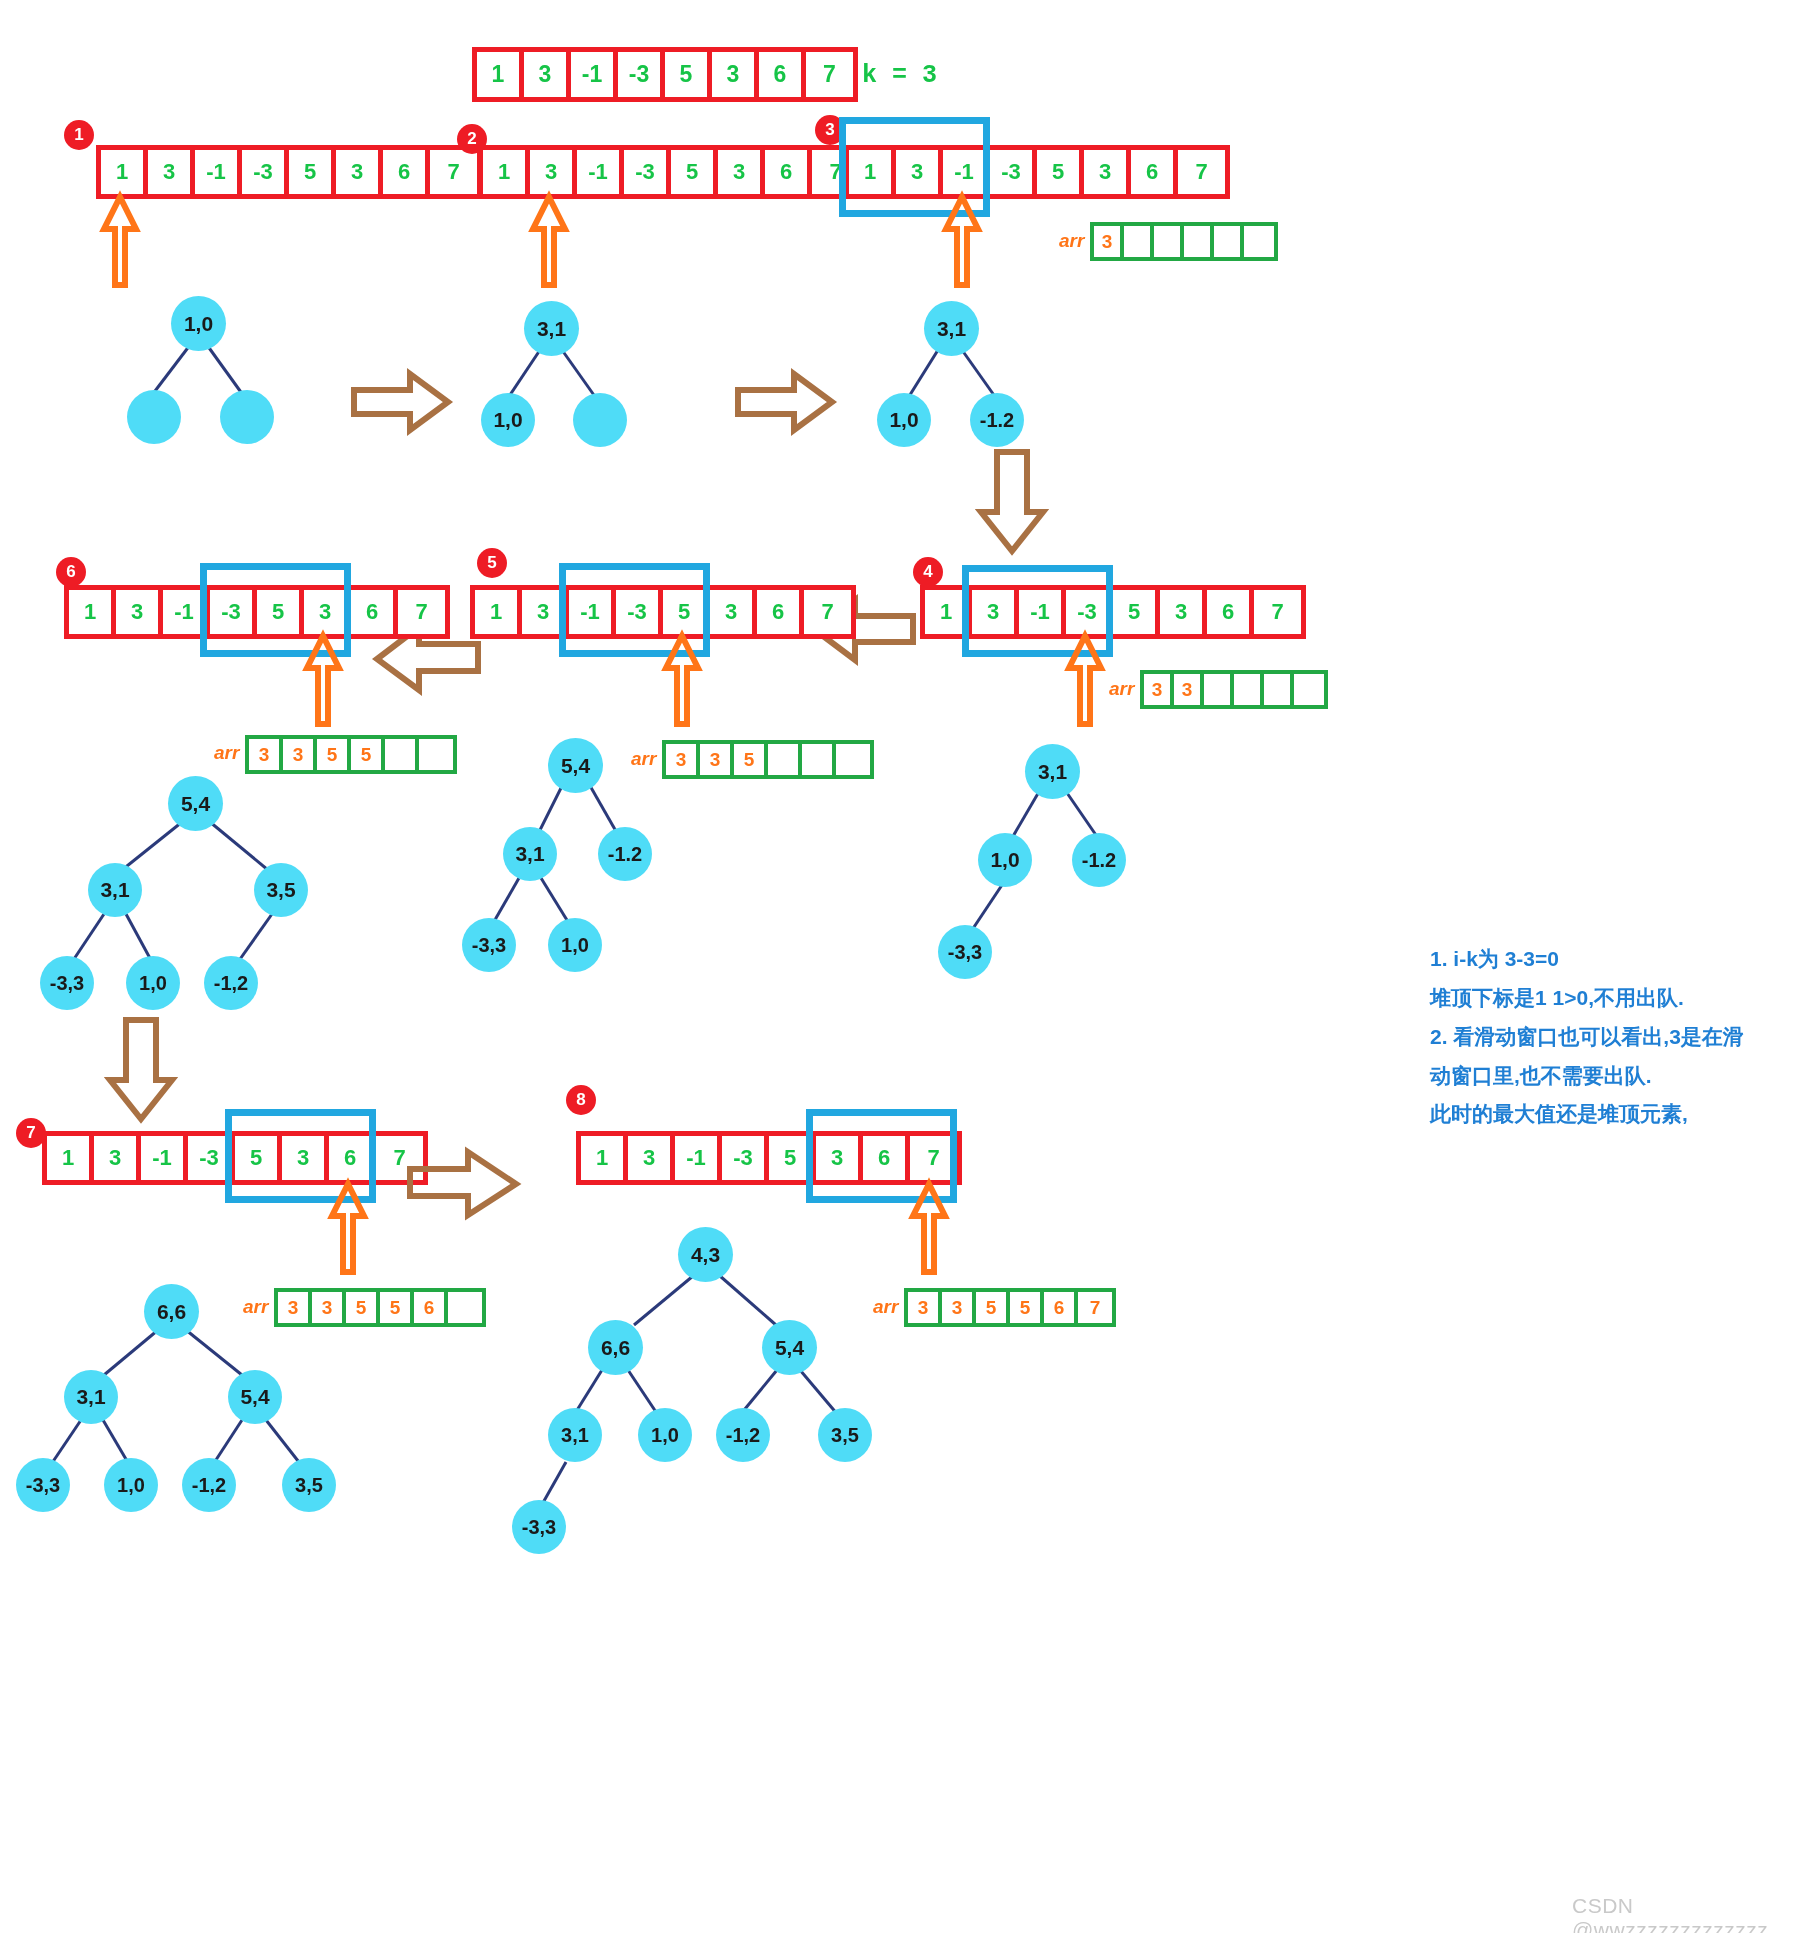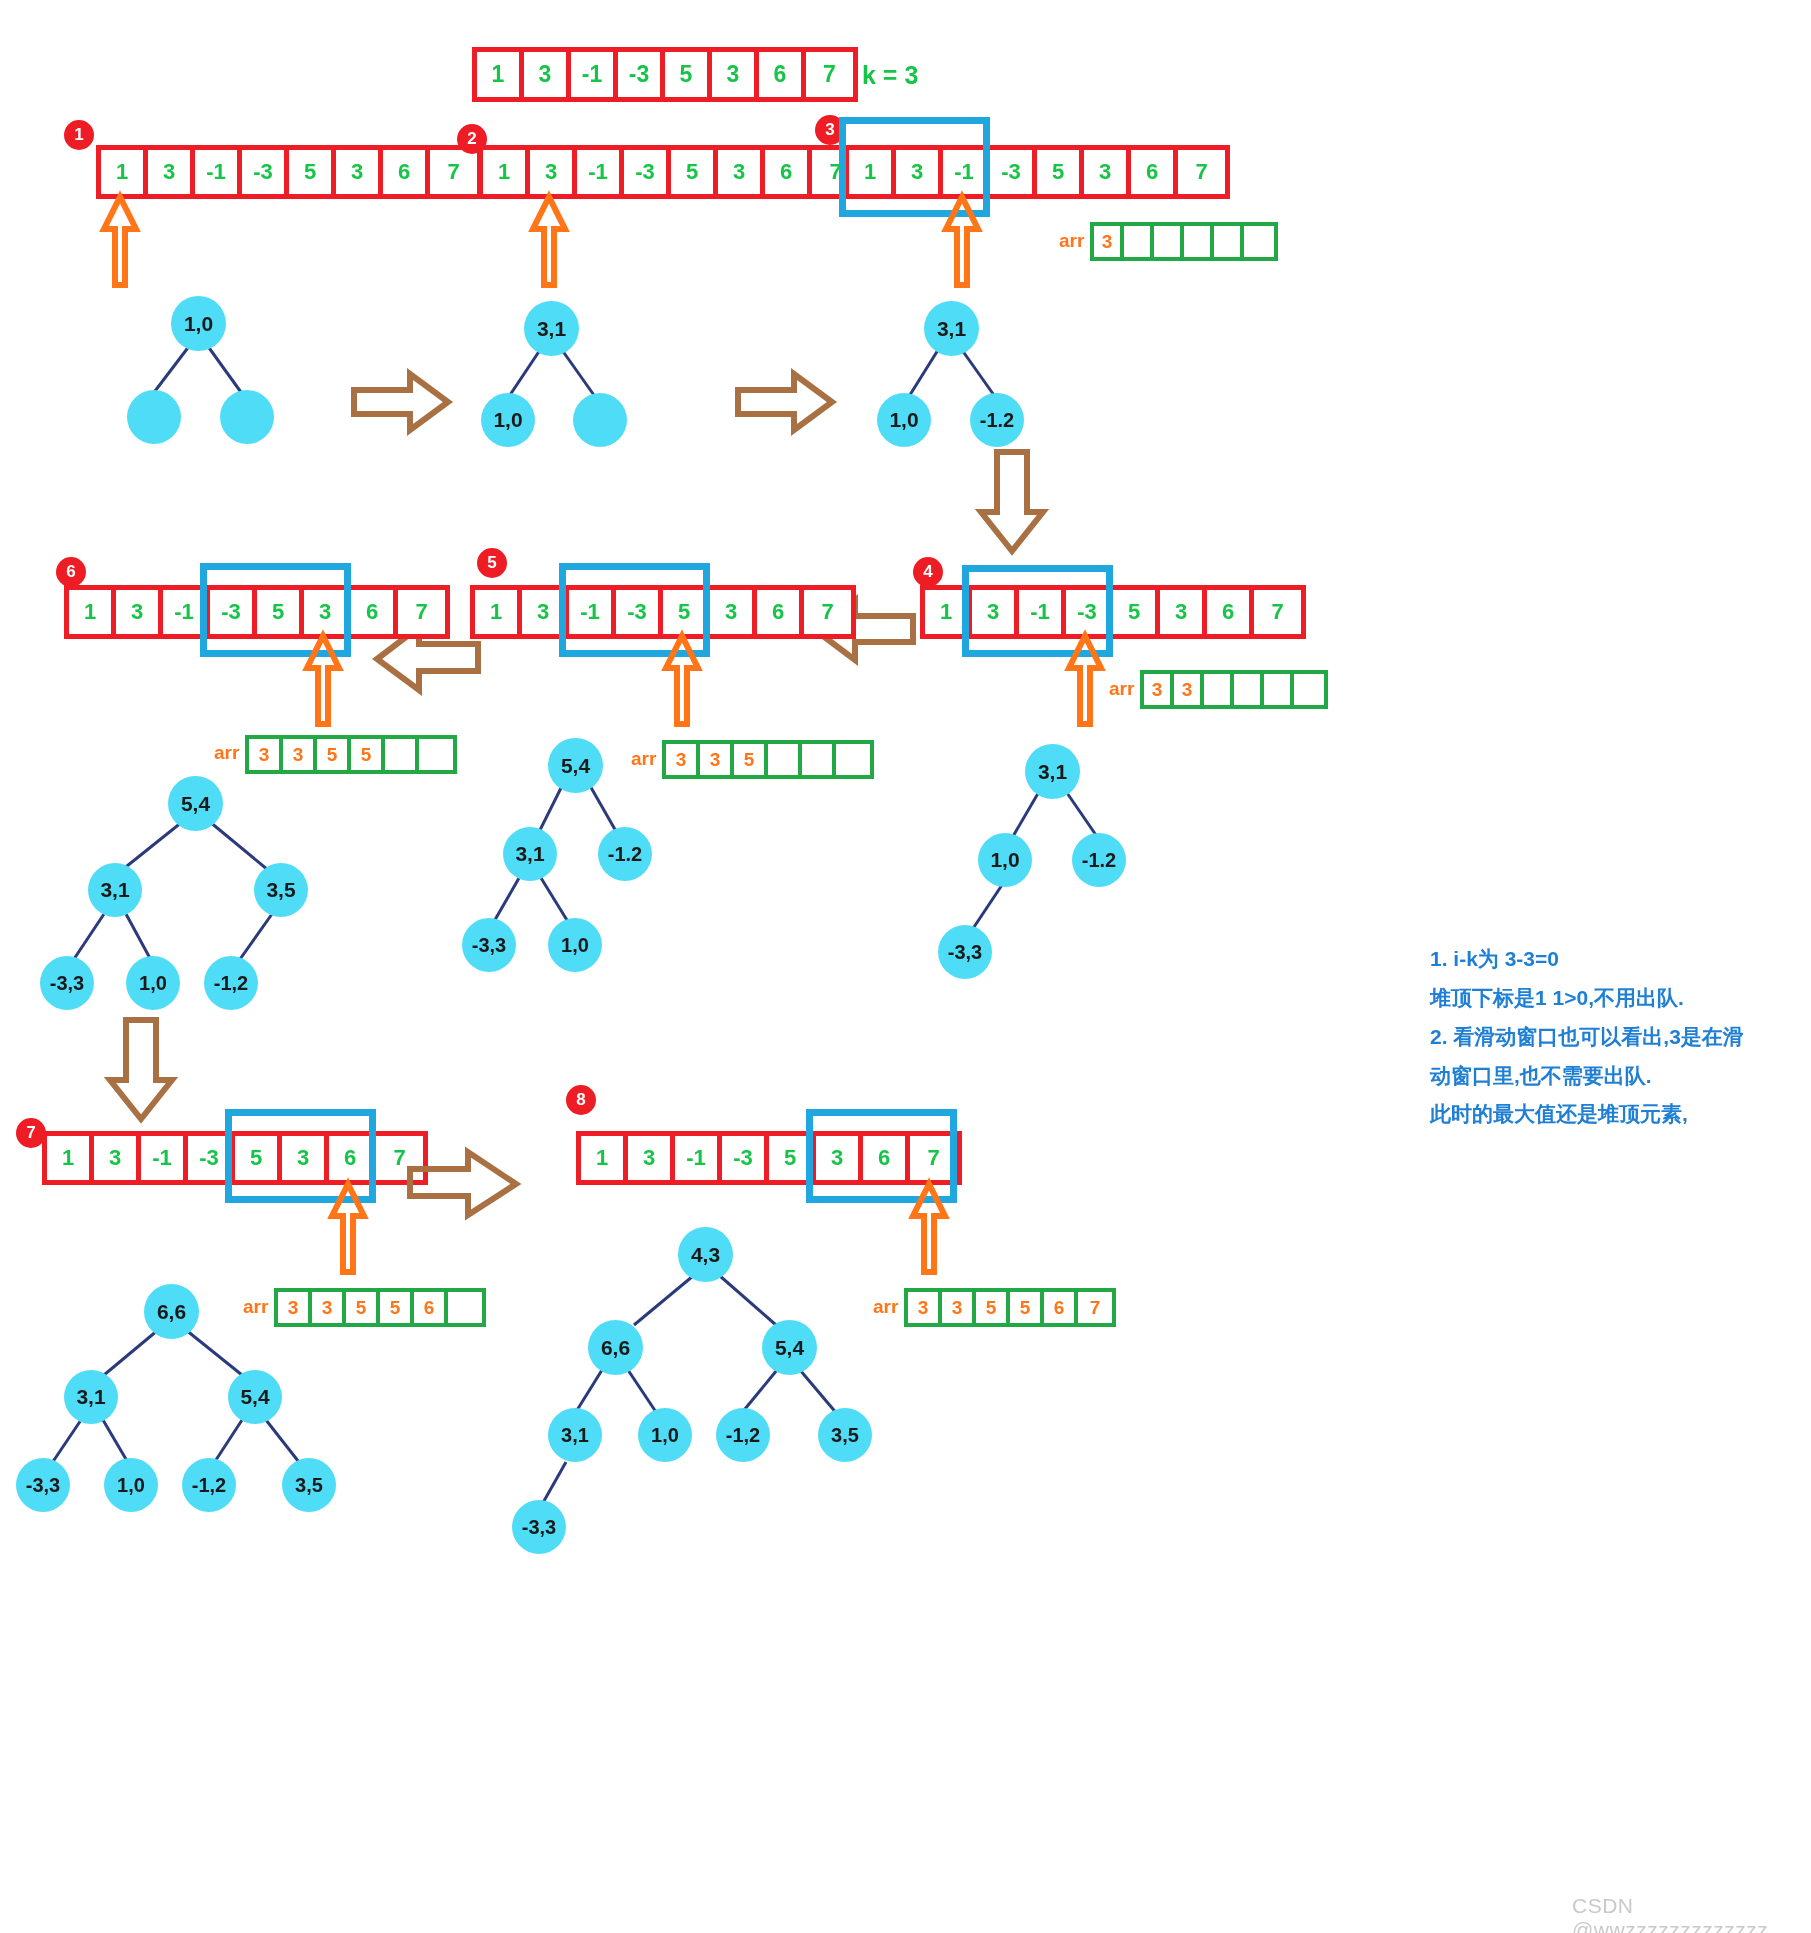--- a/index.html
+++ b/index.html
@@ -24,35 +24,35 @@
   .arr-red .cell:last-child{border-right:none;}
 
   
   .arr-green{display:flex;border:4px solid #22a844;background:#fff;box-sizing:content-box;}
   .arr-green .cell{
     display:flex;align-items:center;justify-content:center;
     color:#ff7518;font-weight:bold;
     border-right:4px solid #22a844;box-sizing:border-box;background:#fff;
   }
   .arr-green .cell:last-child{border-right:none;}
-  .arr-label{color:#ff7518;font-weight:bold;font-size:19px;}
+  .arr-label{color:#ff7518;font-weight:bold;font-size:19px;font-style:italic;}
 
   
   .window{border:7px solid #21a7e0;box-sizing:border-box;background:transparent;pointer-events:none;}
 
   
   .badge{
     width:30px;height:30px;border-radius:50%;
     background:#ee1c25;color:#fff;
     display:flex;align-items:center;justify-content:center;
     font-size:17px;font-weight:bold;
   }
 
   
-  .klabel{color:#16c447;font-weight:bold;font-size:25px;}
+  .klabel{color:#16c447;font-weight:bold;font-size:25px;font-family:Liberation Mono, monospace;}
 
   
   .node{
     border-radius:50%;background:#4fdcf7;
     display:flex;align-items:center;justify-content:center;
     color:#1a1a1a;font-weight:bold;
   }
   .edge-layer{position:absolute;left:0;top:0;overflow:visible;pointer-events:none;}
 
   

